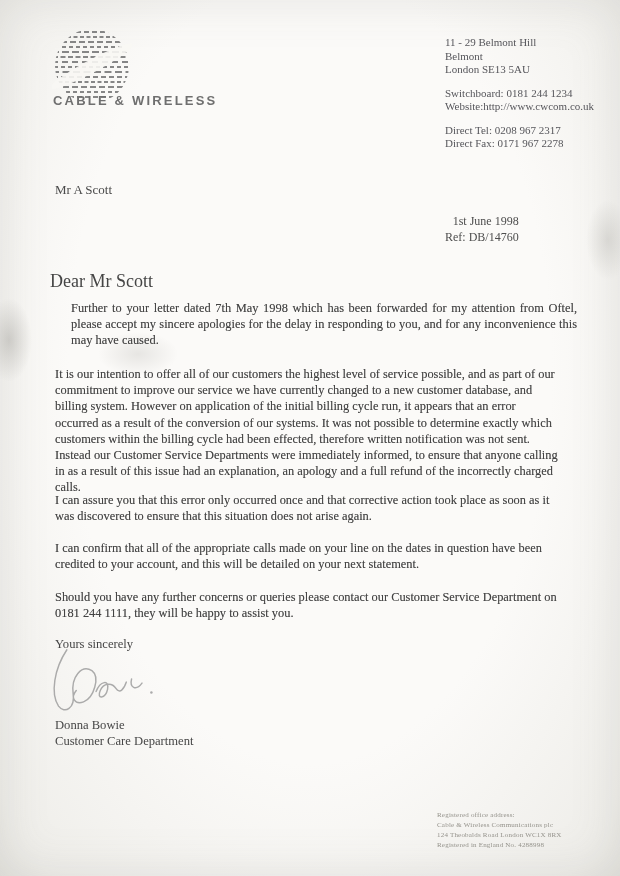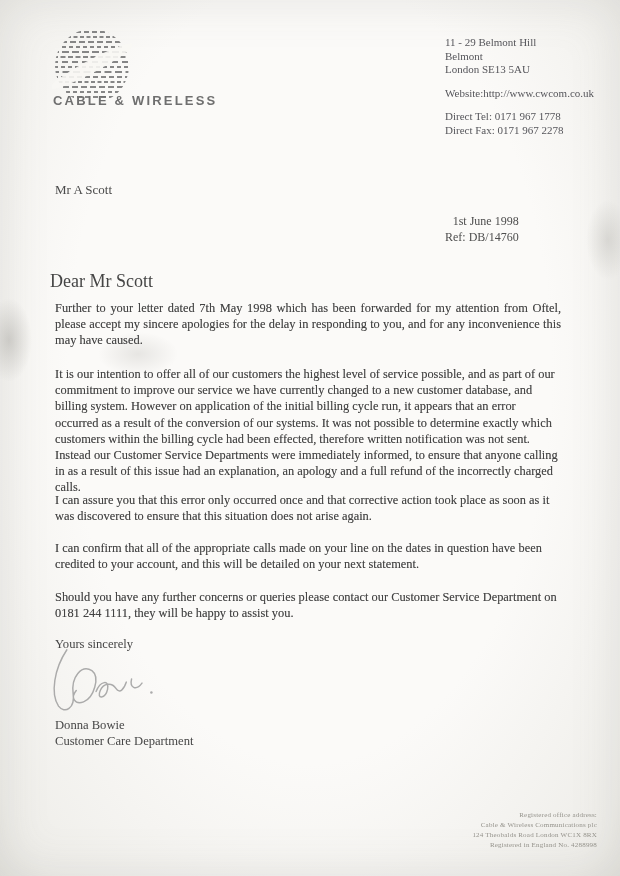--- a/index.html
+++ b/index.html
@@ -50,36 +50,36 @@
     font-size: 12px; line-height: 16px; color: #4d4d4d;
   }
   .date-line { display: block; text-align: right; }
   .salutation { position: absolute; left: 50px; top: 271px; font-size: 18px; }
   .body-par {
     position: absolute; left: 55px; width: 506px;
     font-size: 12.4px; line-height: 16.2px;
     color: #434343; margin: 0;
     text-shadow: 0 0 0.5px rgba(70,70,70,0.45);
   }
-  .p1 { top: 300px; text-align: justify; }
+  .p1 { top: 300px; text-align: justify; margin-left: 16px; }
   .p2 { top: 366px; }
   .p3 { top: 492px; }
   .p4 { top: 540px; }
   .p5 { top: 589px; }
   .closing { position: absolute; left: 55px; top: 637px; font-size: 12.6px; }
   .signature { position: absolute; left: 46px; top: 642px; width: 120px; height: 76px; }
   .signatory {
     position: absolute; left: 55px; top: 718px;
     font-size: 12.6px; line-height: 15.5px; color: #464646;
   }
   .signatory span { display: block; }
   .footer {
     position: absolute; left: 437px; top: 810px;
     font-size: 7px; line-height: 10px; color: #94928b;
-    width: 160px; letter-spacing: 0.2px; text-align: right;
+    width: 160px; letter-spacing: 0.2px;
   }
   .footer span { display: block; }
 </style>
 </head>
 <body>
 
 <div class="page">
 
   <div class="smudge smudge-left"></div>
   <div class="smudge smudge-mid"></div>
@@ -113,24 +113,25 @@
   </div>
   <div class="wordmark">CABLE &amp; WIRELESS</div>
 
   <div class="addr-block">
     <div class="addr-group">
       <span class="addr-line">11 - 29 Belmont Hill</span>
       <span class="addr-line">Belmont</span>
       <span class="addr-line">London  SE13 5AU</span>
     </div>
     <div class="addr-group">
+      <span class="addr-line">Switchboard: 0181 244 1234</span>
       <span class="addr-line">Website:http://www.cwcom.co.uk</span>
     </div>
     <div class="addr-group">
-      <span class="addr-line">Direct Tel: 0171 967 1778</span>
+      <span class="addr-line">Direct Tel: 0208 967 2317</span>
       <span class="addr-line">Direct Fax: 0171 967 2278</span>
     </div>
   </div>
 
   <div class="recipient">Mr A Scott</div>
   <div class="date-block">
     <span class="date-line">1st June 1998</span>
     <span class="date-line">Ref: DB/14760</span>
   </div>
 

